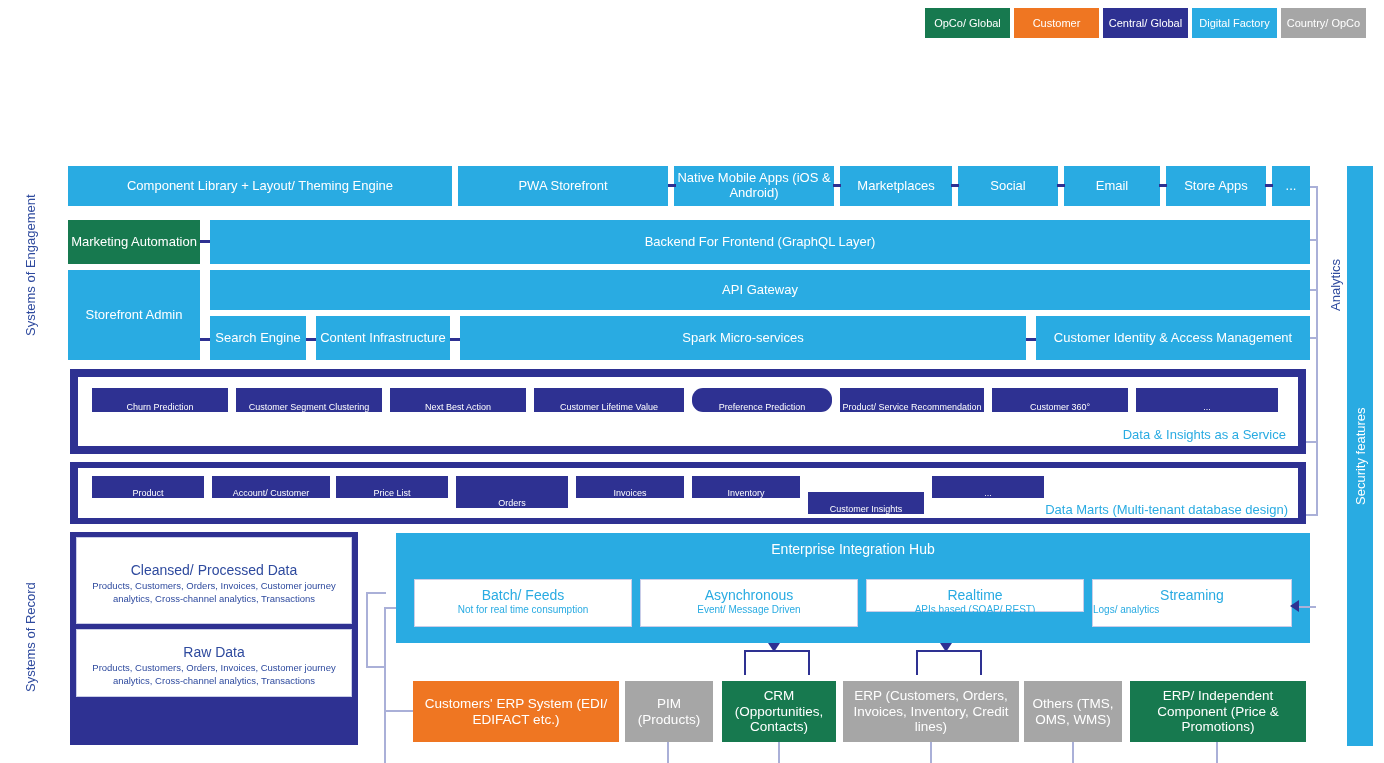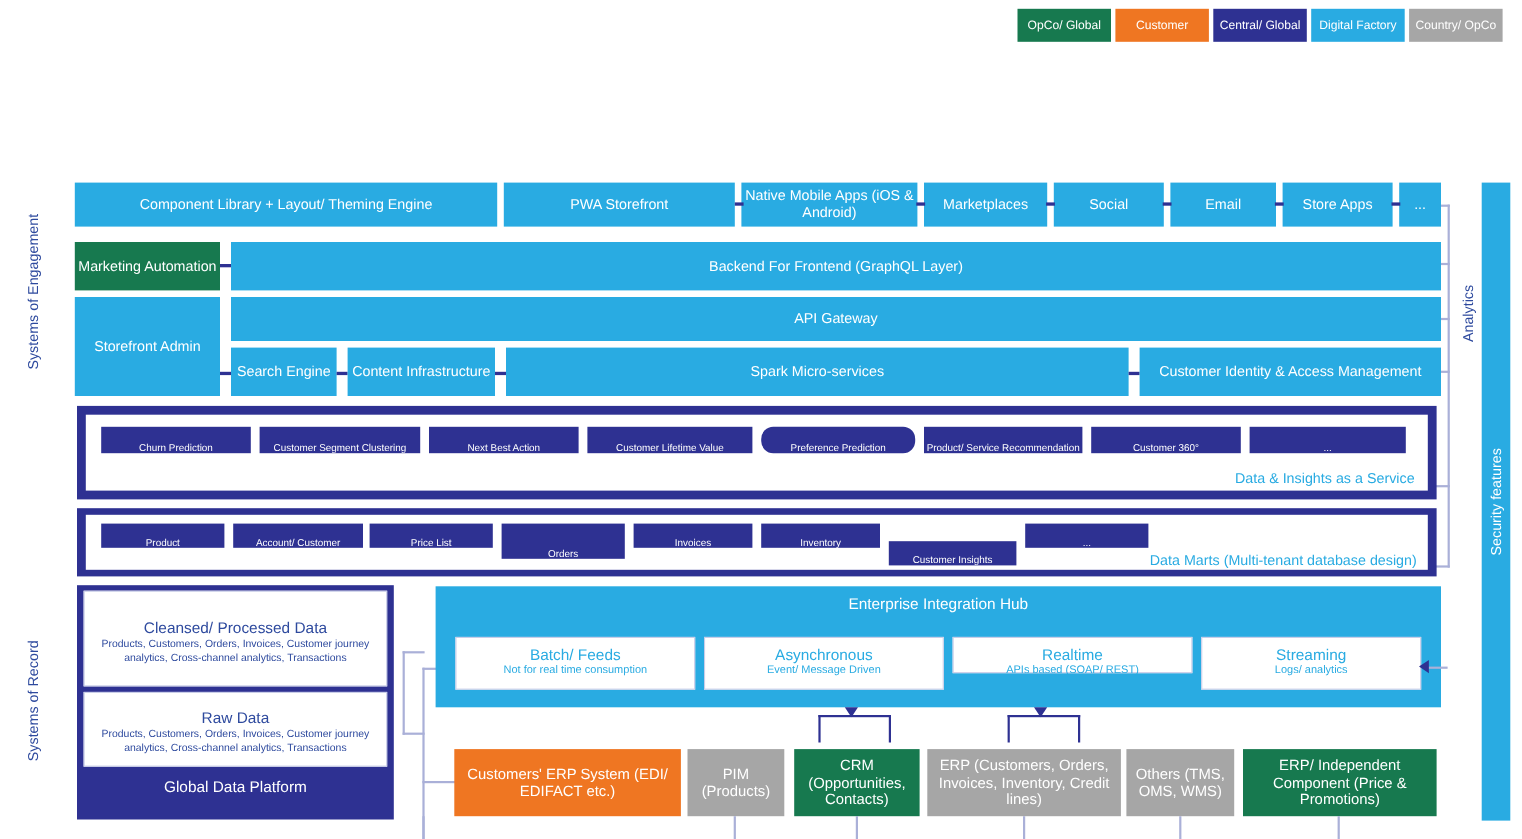--- a/index.html
+++ b/index.html
@@ -200,21 +200,20 @@
 
 <div class="abs navy" style="left:70px;top:532px;width:288px;height:213px;">
   <div class="abs white-card" style="left:6px;top:5px;width:276px;height:87px;padding:6px;">
     <div style="text-align:center;font-size:14px;color:#2e4a9e;margin-top:18px;">Cleansed/ Processed Data</div>
     <div style="text-align:center;font-size:9.5px;color:#2e4a9e;margin-top:2px;line-height:1.35;">Products, Customers, Orders, Invoices, Customer journey analytics, Cross-channel analytics, Transactions</div>
   </div>
   <div class="abs white-card" style="left:6px;top:97px;width:276px;height:68px;padding:6px;">
     <div style="text-align:center;font-size:14px;color:#2e4a9e;margin-top:8px;">Raw Data</div>
     <div style="text-align:center;font-size:9.5px;color:#2e4a9e;margin-top:2px;line-height:1.35;">Products, Customers, Orders, Invoices, Customer journey analytics, Cross-channel analytics, Transactions</div>
   </div>
-  <div class="abs ctr" style="left:6px;top:168px;width:276px;height:30px;font-size:14px;color:#fff;">Global Data Platform</div>
 </div>
 
 <div class="hairline" style="left:366px;top:592px;width:2px;height:76px;"></div>
 <div class="hairline" style="left:366px;top:592px;width:20px;height:2px;"></div>
 <div class="hairline" style="left:366px;top:666px;width:20px;height:2px;"></div>
 <div class="hairline" style="left:384px;top:607px;width:2px;height:156px;"></div>
 <div class="hairline" style="left:384px;top:607px;width:26px;height:2px;"></div>
 <div class="abs" style="left:406px;top:600px;width:0;height:0;border-left:9px solid #2e3192;border-top:6px solid transparent;border-bottom:6px solid transparent;"></div>
 <div class="hairline" style="left:384px;top:710px;width:30px;height:2px;"></div>
 
@@ -228,21 +227,21 @@
   <div class="abs white-card" style="left:244px;top:46px;width:218px;height:48px;">
     <div style="text-align:center;font-size:14px;margin-top:7px;">Asynchronous</div>
     <div style="text-align:center;font-size:10px;margin-top:1px;">Event/ Message Driven</div>
   </div>
   <div class="abs white-card" style="left:470px;top:46px;width:218px;height:33px;">
     <div style="text-align:center;font-size:14px;margin-top:7px;">Realtime</div>
     <div style="text-align:center;font-size:10px;margin-top:1px;">APIs based (SOAP/ REST)</div>
   </div>
   <div class="abs white-card" style="left:696px;top:46px;width:200px;height:48px;">
     <div style="text-align:center;font-size:14px;margin-top:7px;">Streaming</div>
-    <div style="text-align:center;font-size:10px;margin-top:1px;">Logs/ analytics</div>
+    <div style="font-size:10px;margin-top:1px;">Logs/ analytics</div>
   </div>
 </div>
 
 <div class="conn" style="left:744px;top:650px;width:2px;height:25px;"></div>
 <div class="conn" style="left:744px;top:650px;width:66px;height:2px;"></div>
 <div class="conn" style="left:808px;top:650px;width:2px;height:25px;"></div>
 <div class="abs" style="left:768px;top:643px;width:0;height:0;border-top:9px solid #2e3192;border-left:6px solid transparent;border-right:6px solid transparent;"></div>
 <div class="conn" style="left:916px;top:650px;width:2px;height:25px;"></div>
 <div class="conn" style="left:916px;top:650px;width:66px;height:2px;"></div>
 <div class="conn" style="left:980px;top:650px;width:2px;height:25px;"></div>

